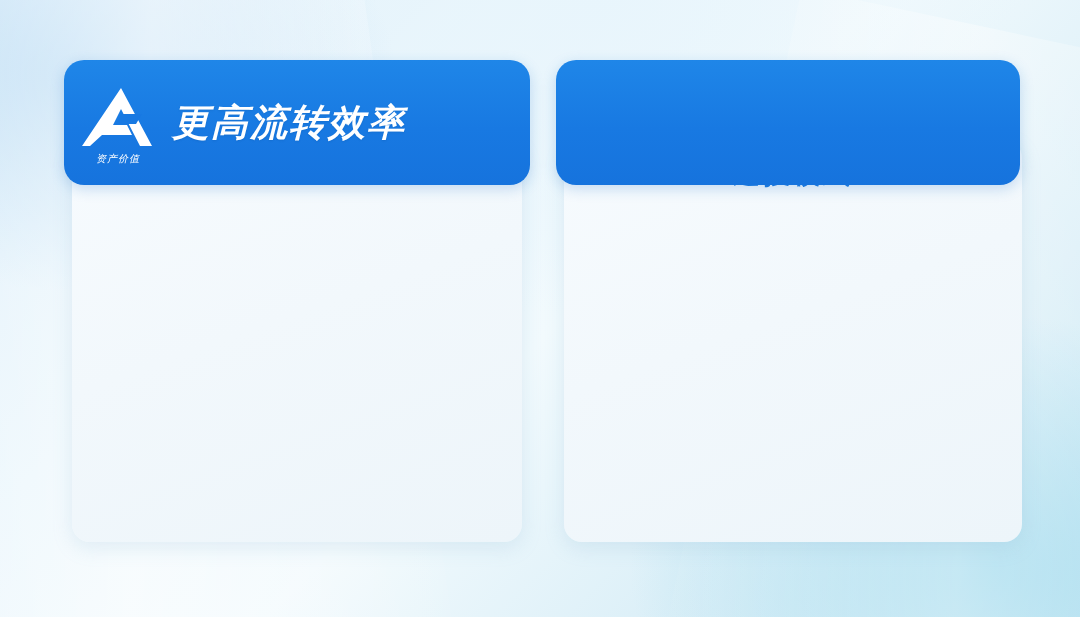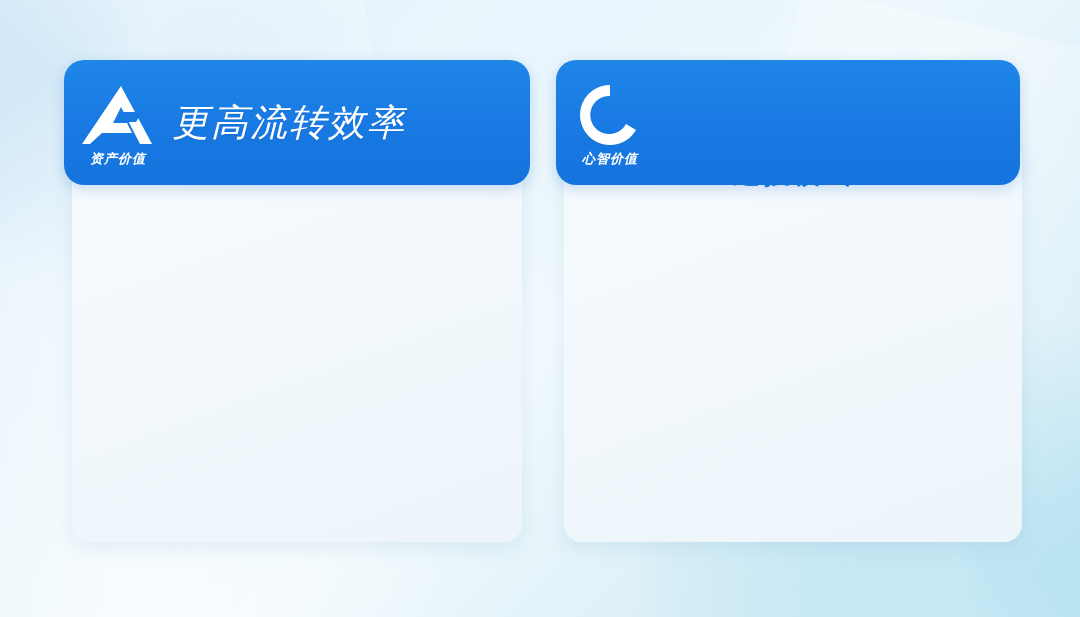--- a/index.html
+++ b/index.html
@@ -68,31 +68,31 @@
     display: flex;
     flex-direction: column;
     align-items: center;
     justify-content: center;
     padding-top: 4px;
     box-sizing: border-box;
   }
   .badge-glyph { display: block; }
   .badge-caption {
     color: #ffffff;
-    font-size: 13px;
-    font-weight: bold;
+    font-size: 10px;
+    font-weight: normal;
     font-style: italic;
     letter-spacing: 1px;
     margin-top: 2px;
     white-space: nowrap;
   }
   .header-title {
     color: #ffffff;
     font-size: 37px;
-    font-weight: normal;
+    font-weight: bold;
     font-style: italic;
     letter-spacing: 2px;
     white-space: nowrap;
     text-shadow: 0 1px 2px rgba(10, 70, 140, 0.18);
   }
 
   
   .panel-body {
     position: absolute;
     border-radius: 18px;
@@ -270,26 +270,20 @@
 
   <div class="panel">
 
     <div class="panel-body" style="left:564px; top:140px; width:458px; height:402px;">
 
       <div class="right-title">追投模式</div>
     </div>
 
     <div class="panel-header" style="left:556px; top:60px; width:464px; height:125px;">
 
-      <div class="header-badge">
-        <svg class="badge-glyph" width="72" height="66" viewBox="0 0 72 66">
-          <path d="M36 3 A30 30 0 1 0 62 48 L52 42 A19 19 0 1 1 36 14 Z" fill="#ffffff"></path>
-        </svg>
-        <span class="badge-caption">心智价值</span>
-      </div>
 
     </div>
 
     <div class="bar-row" style="left:580px; top:281px;">
       <div class="bar-label">
         <span>R1曝光触达</span>
       </div>
       <div class="bar-track">
         <div class="bar-seg" style="width:47px;  background:#8fdcf8;"></div>
         <div class="bar-seg" style="width:112px; background:#17c3d8;"></div>

